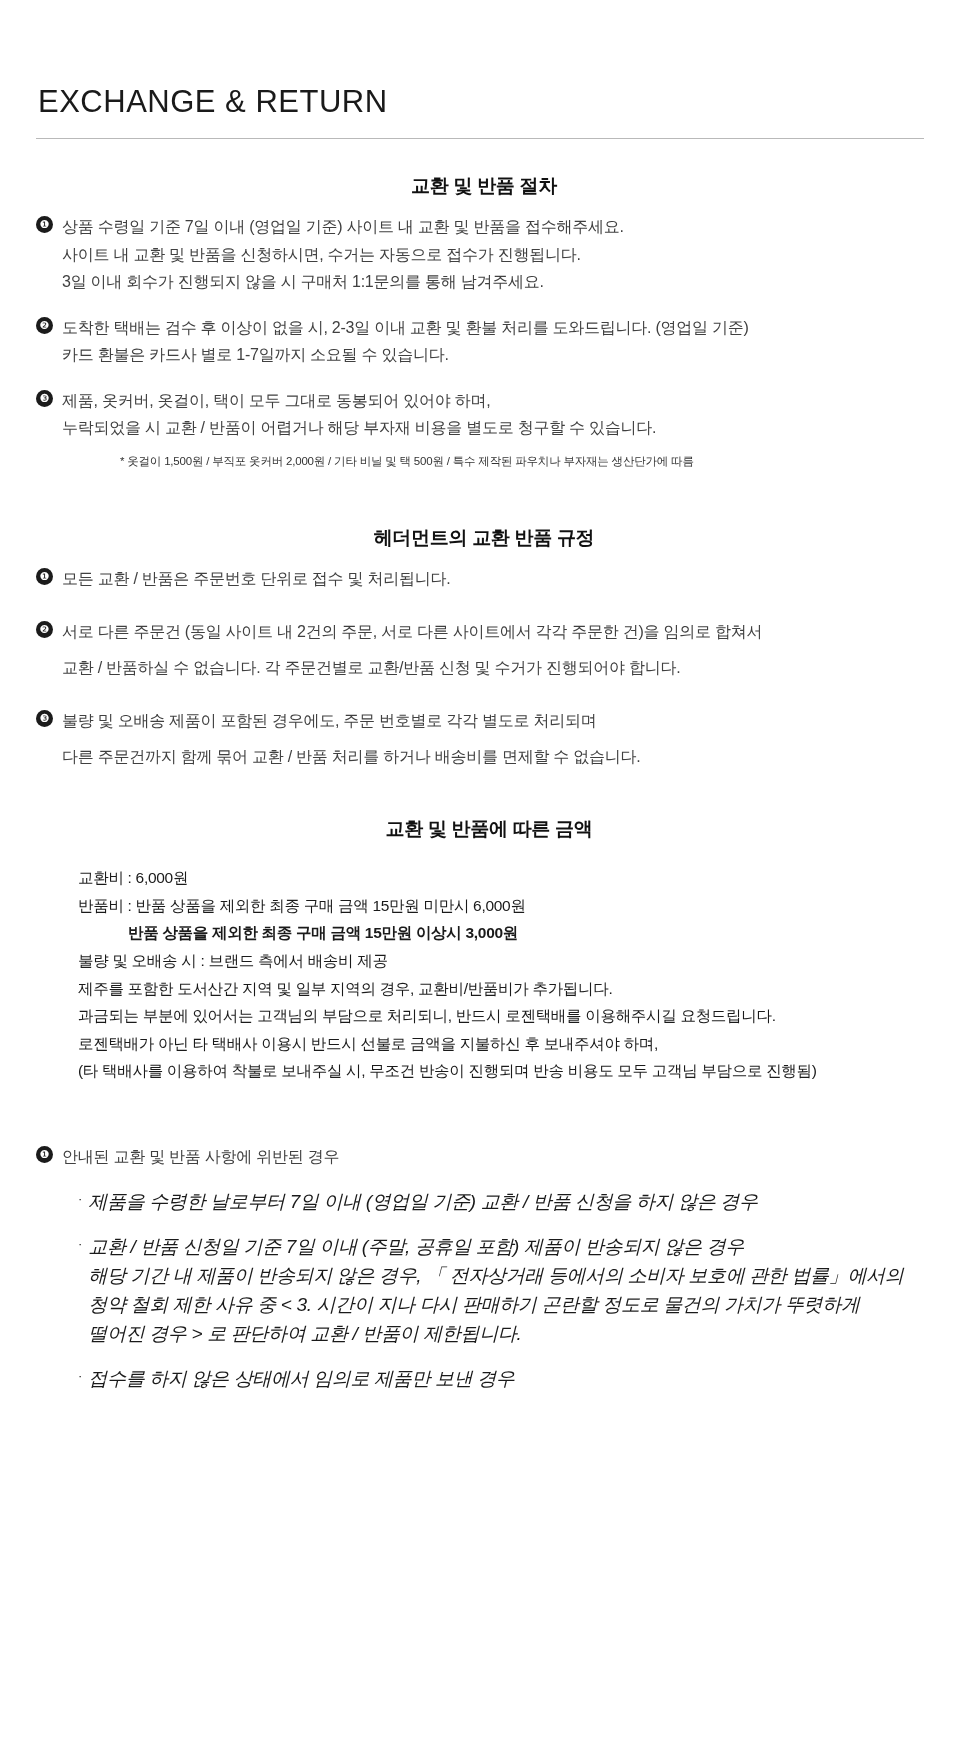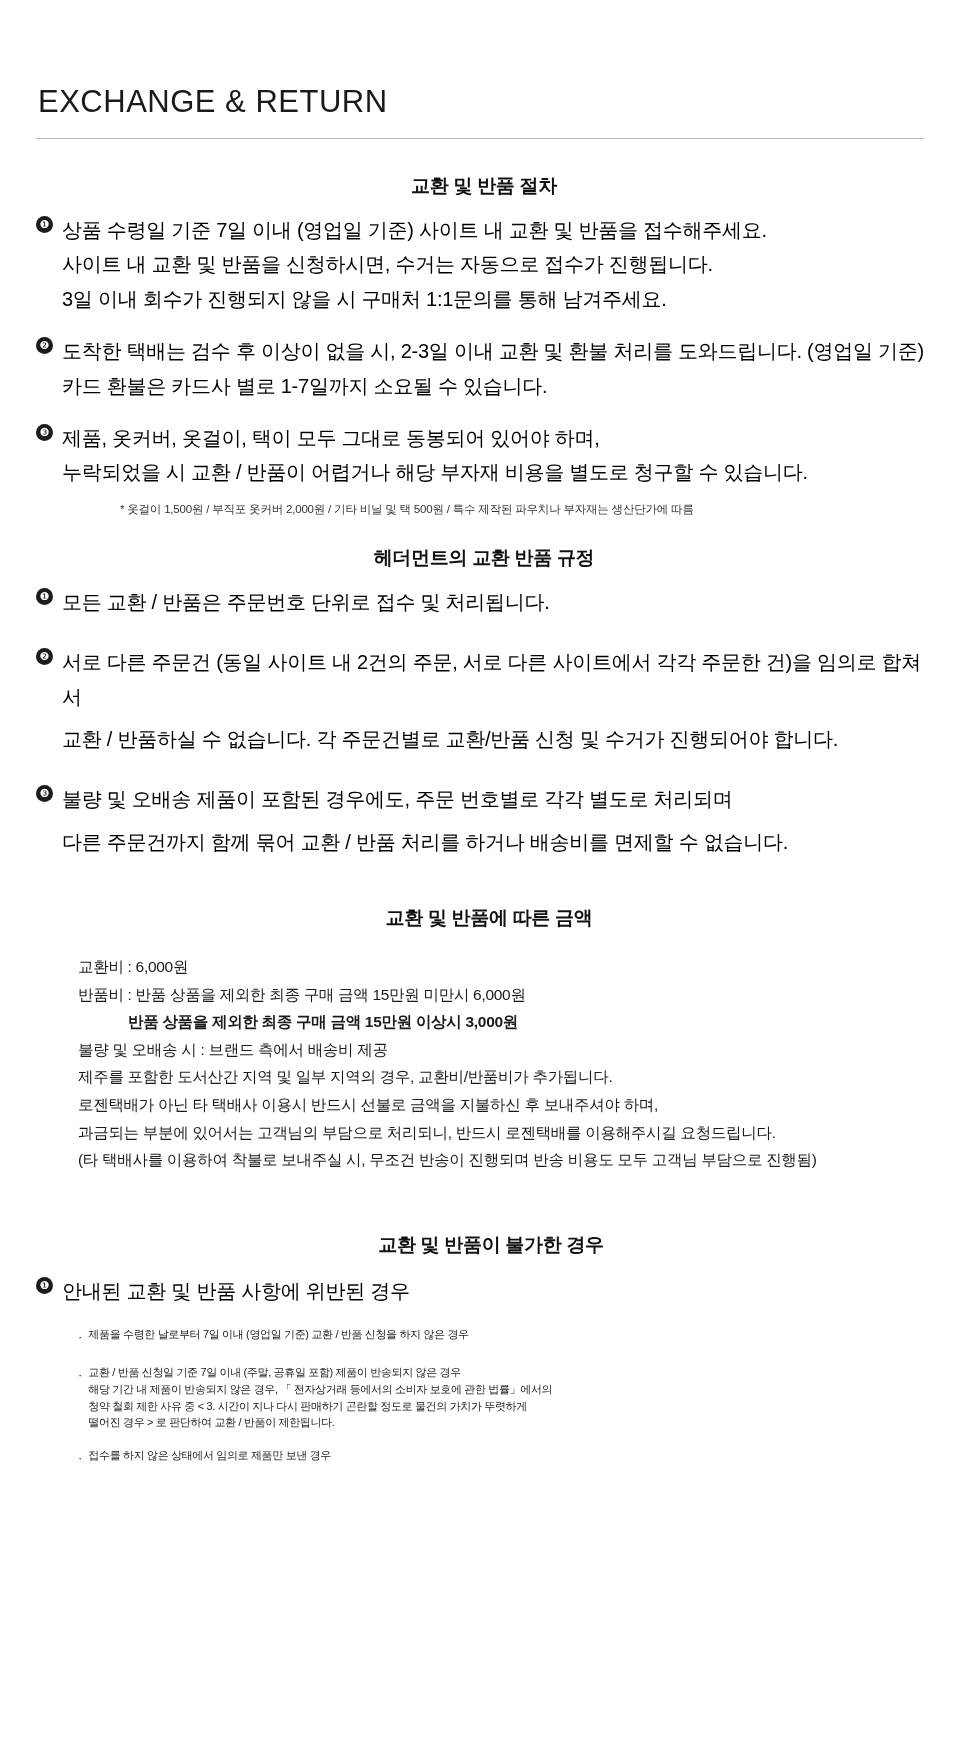--- a/index.html
+++ b/index.html
@@ -66,23 +66,23 @@
     background: #1b1b1b;
     color: #fff;
     font-size: 11px;
     line-height: 17px;
     text-align: center;
     font-family: "DejaVu Sans", sans-serif;
     margin-top: 3px;
     margin-right: 9px;
   }
   .item-body {
-    font-size: 20px;
+    font-size: 16px;
     line-height: 1.72;
-    color: #000000;
+    color: #404040;
     letter-spacing: -0.25px;
   }
   .item-line { display: block; }
 
   .note {
     font-size: 11.5px;
     color: #333;
     margin-left: 84px;
     margin-top: -6px;
     letter-spacing: -0.2px;
@@ -121,23 +121,24 @@
     margin-bottom: 16px;
   }
   .dot {
     flex: 0 0 auto;
     font-size: 13px;
     line-height: 1.7;
     margin-right: 6px;
     color: #1a1a1a;
   }
   .sub-body {
-    font-size: 11px;
+    font-size: 19px;
     line-height: 1.6;
     letter-spacing: -0.35px;
+    font-style: italic;
   }
   .sub-body .tight { display: block; line-height: 1.52; }
   .nested-indent { margin-left: 42px; }
 </style>
 </head>
 <body>
 
 <div class="page">
 
   <h1 class="title">EXCHANGE &amp; RETURN</h1>
@@ -165,21 +166,21 @@
         <span class="marker">❸</span>
         <span class="item-body">
           <span class="item-line">제품, 옷커버, 옷걸이, 택이 모두 그대로 동봉되어 있어야 하며,</span>
           <span class="item-line">누락되었을 시 교환 / 반품이 어렵거나 해당 부자재 비용을 별도로 청구할 수 있습니다.</span>
         </span>
       </li>
     </ul>
     <div class="note">* 옷걸이 1,500원 / 부직포 옷커버 2,000원 / 기타 비닐 및 택 500원 / 특수 제작된 파우치나 부자재는 생산단가에 따름</div>
   </div>
 
-  <div class="section" style="margin-top:28px;">
+  <div class="section" style="margin-top:56px;">
     <h2 class="section-heading">헤더먼트의 교환 반품 규정</h2>
     <ul class="items block-spaced">
       <li class="item">
         <span class="marker">❶</span>
         <span class="item-body">
           <span class="item-line">모든 교환 / 반품은 주문번호 단위로 접수 및 처리됩니다.</span>
         </span>
       </li>
       <li class="item">
         <span class="marker">❷</span>
@@ -199,28 +200,27 @@
   </div>
 
   <div class="section" style="margin-top:46px;margin-left:10px;">
     <h2 class="section-heading">교환 및 반품에 따른 금액</h2>
     <div class="money-block">
       <span class="money-line">교환비 : 6,000원</span>
       <span class="money-line">반품비 : 반품 상품을 제외한 최종 구매 금액 15만원 미만시 6,000원</span>
       <span class="money-line sub">반품 상품을 제외한 최종 구매 금액 15만원 이상시 3,000원</span>
       <span class="money-line">불량 및 오배송 시 : 브랜드 측에서 배송비 제공</span>
       <span class="money-line">제주를 포함한 도서산간 지역 및 일부 지역의 경우, 교환비/반품비가 추가됩니다.</span>
+      <span class="money-line">과금되는 부분에 있어서는 고객님의 부담으로 처리되니, 반드시 로젠택배를 이용해주시길 요청드립니다.</span>
       <span class="money-line">로젠택배가 아닌 타 택배사 이용시 반드시 선불로 금액을 지불하신 후 보내주셔야 하며,</span>
-      <span class="money-line">과금되는 부분에 있어서는 고객님의 부담으로 처리되니, 반드시 로젠택배를 이용해주시길 요청드립니다.</span>
       <span class="money-line">(타 택배사를 이용하여 착불로 보내주실 시, 무조건 반송이 진행되며 반송 비용도 모두 고객님 부담으로 진행됨)</span>
     </div>
   </div>
 
   <div class="section" style="margin-top:58px;">
-    <h2 class="section-heading" style="margin-left:22px;">교환 및 반품이 불가한 경우</h2>
     <ul class="items" style="margin-top:16px;">
       <li class="item">
         <span class="marker">❶</span>
         <span class="item-body">
           <span class="item-line">안내된 교환 및 반품 사항에 위반된 경우</span>
         </span>
       </li>
     </ul>
     <ul class="sub-list nested-indent">
       <li class="sub-item">

